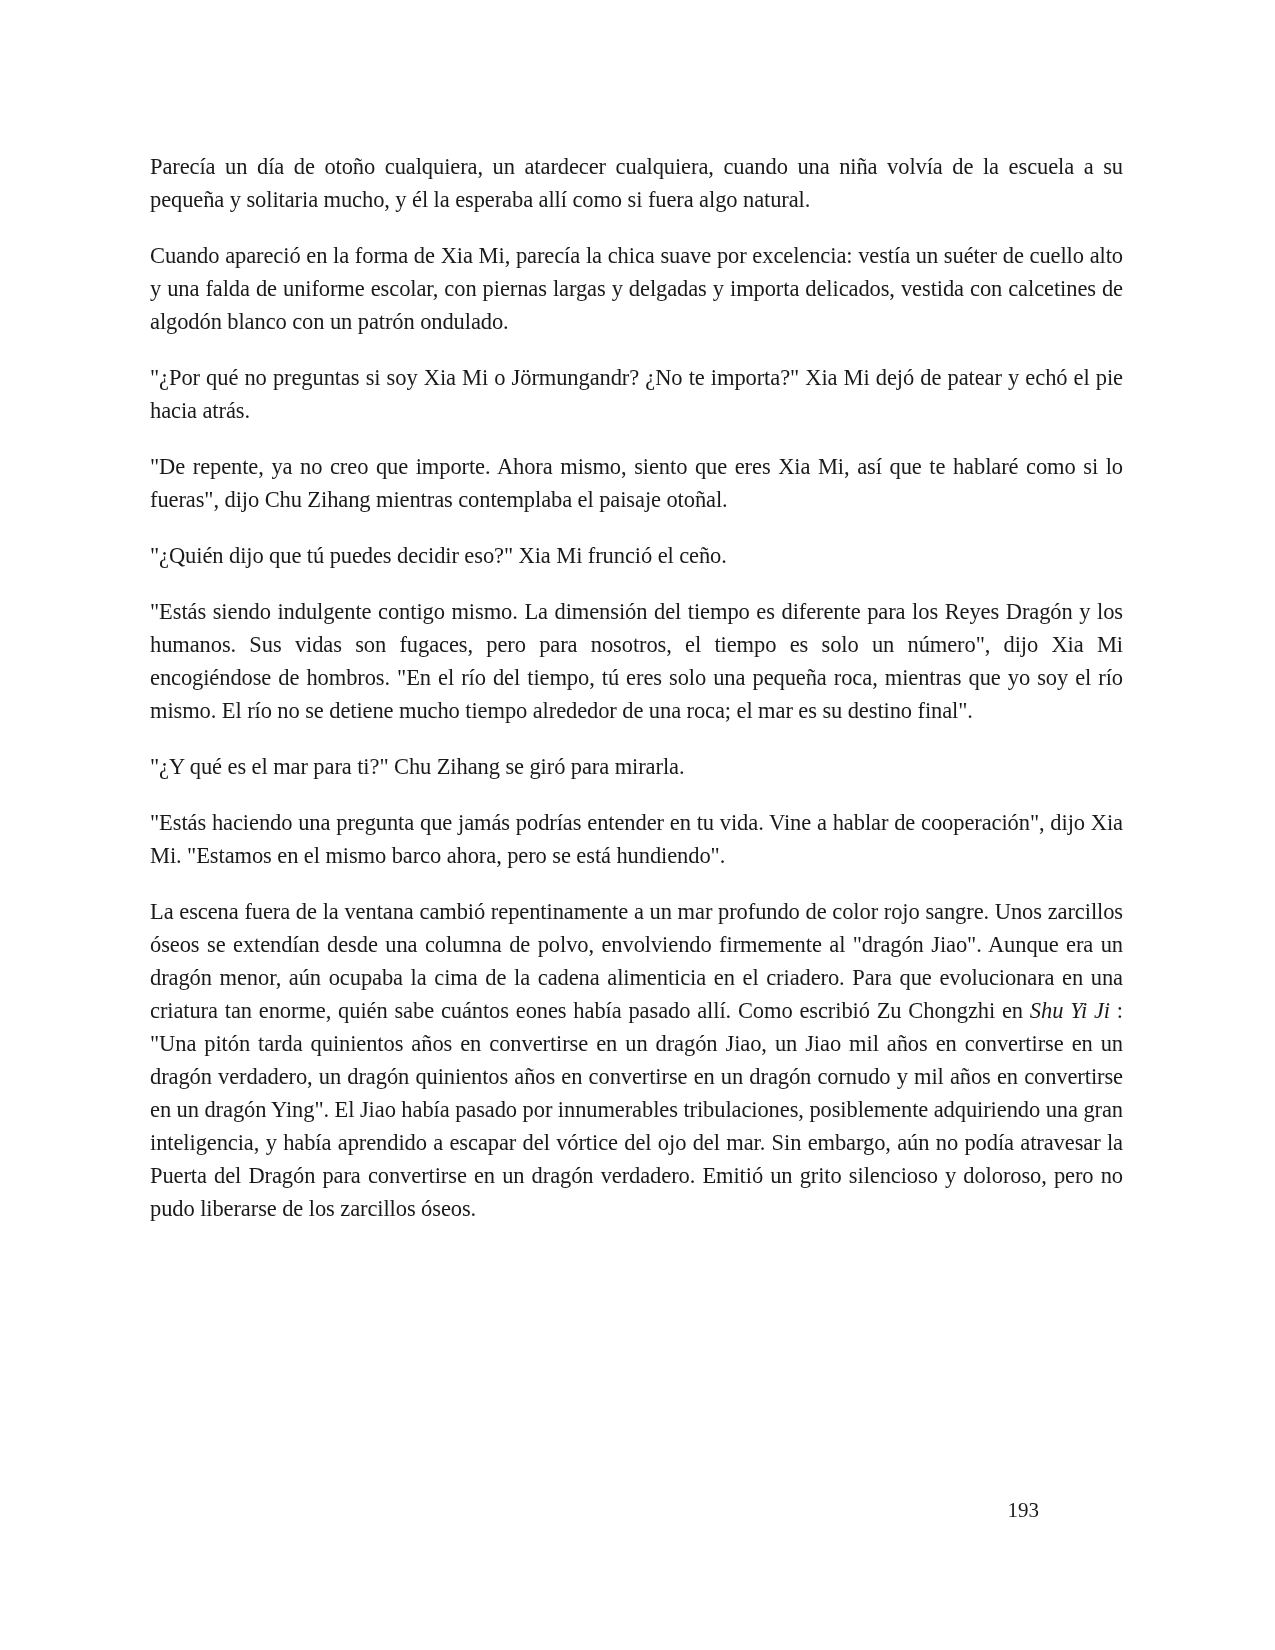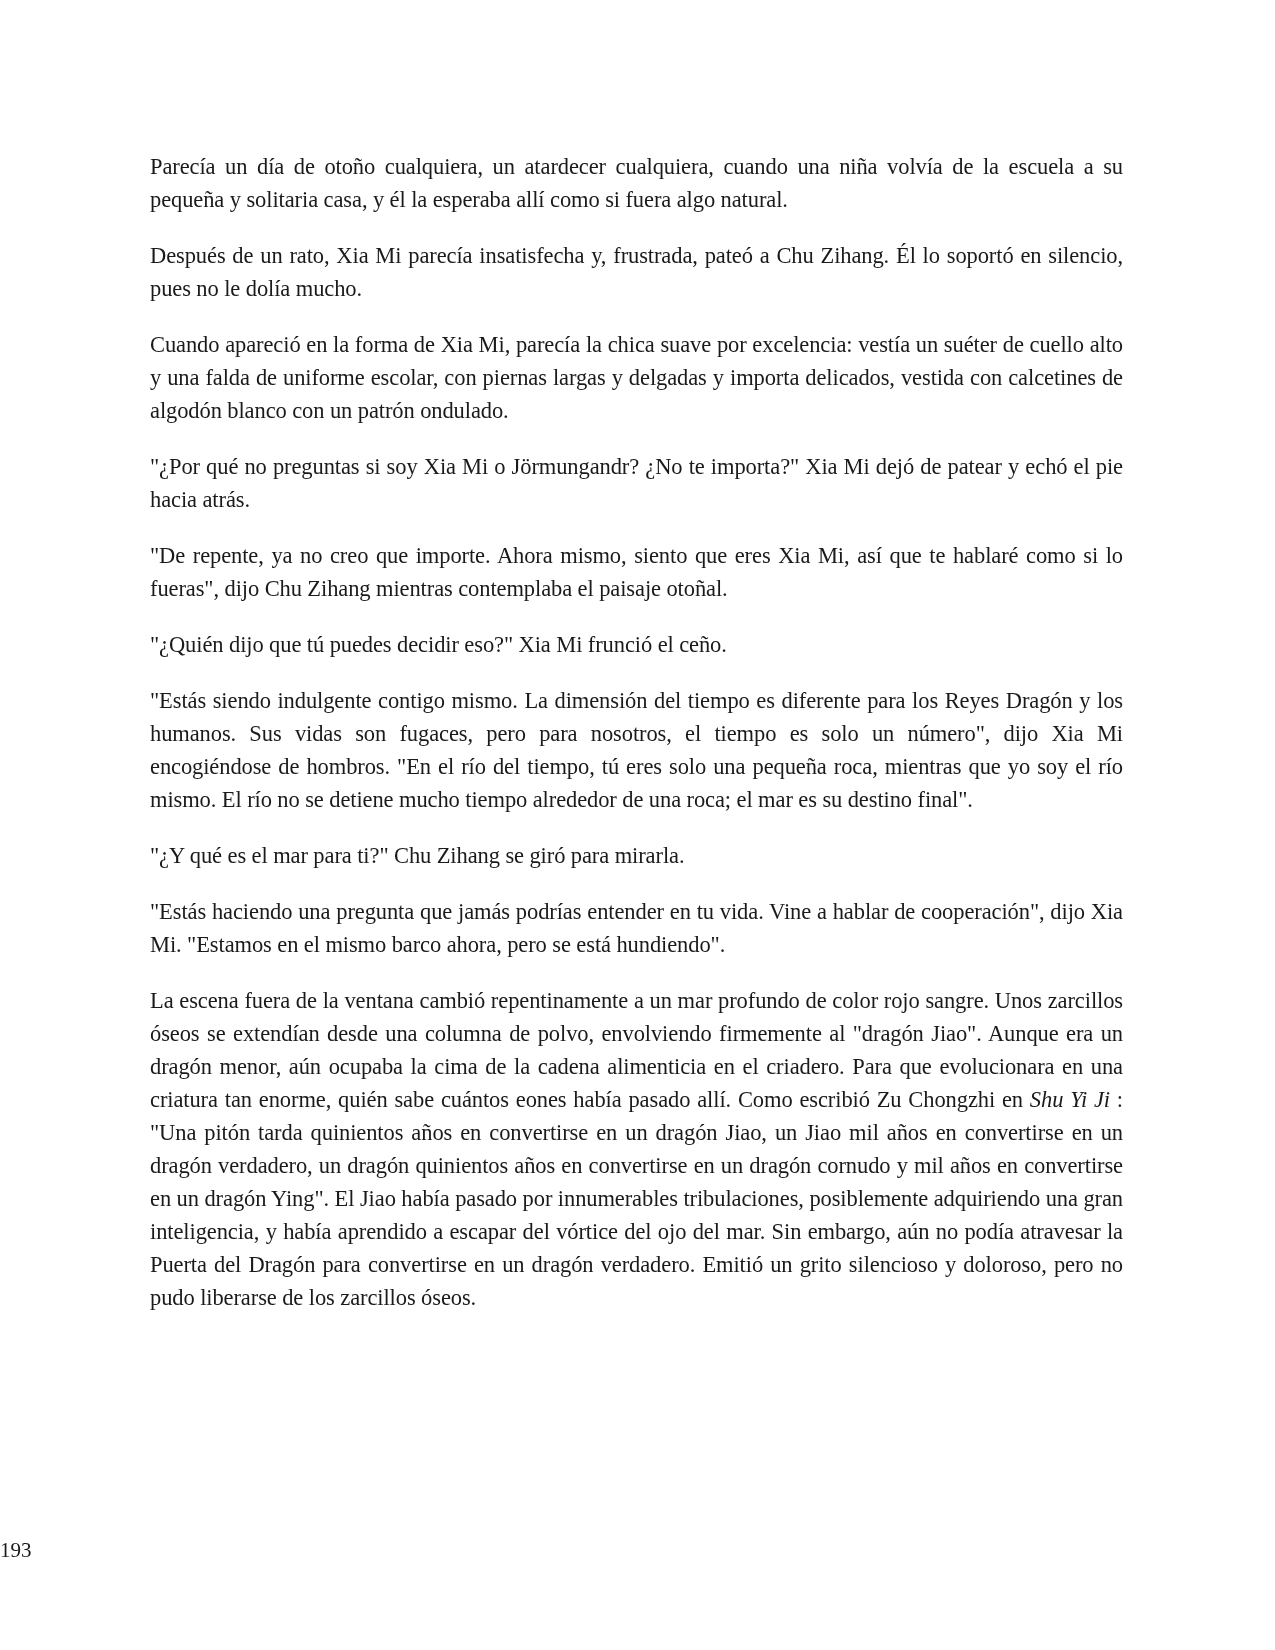--- a/index.html
+++ b/index.html
@@ -26,32 +26,31 @@
       font-size: 22.5px;
       line-height: 33px;
       text-align: justify;
       letter-spacing: -0.1px;
     }
     .para .ital { font-style: italic; }
     .page-number {
       position: absolute;
       left: 0;
       width: 1039px;
-      top: 1538px;
-      text-align: left;
+      top: 1498px;
+      text-align: right;
       font-size: 21px;
       line-height: 24px;
     }
   </style>
 </head>
 <body>
 
 <div class="page">
-  <p class="para">Parecía un día de otoño cualquiera, un atardecer cualquiera, cuando una niña volvía de la escuela a su pequeña y solitaria casa, y él la esperaba allí como si fuera algo natural.</p>
-  <p class="para">Después de un rato, Xia Mi parecía insatisfecha y, frustrada, pateó a Chu Zihang. Él lo soportó en silencio, pues no le dolía mucho.</p>
+  <p class="para">Parecía un día de otoño cualquiera, un atardecer cualquiera, cuando una niña volvía de la escuela a su pequeña y solitaria mucho, y él la esperaba allí como si fuera algo natural.</p>
   <p class="para">Cuando apareció en la forma de Xia Mi, parecía la chica suave por excelencia: vestía un suéter de cuello alto y una falda de uniforme escolar, con piernas largas y delgadas y importa delicados, vestida con calcetines de algodón blanco con un patrón ondulado.</p>
   <p class="para">"¿Por qué no preguntas si soy Xia Mi o Jörmungandr? ¿No te importa?" Xia Mi dejó de patear y echó el pie hacia atrás.</p>
   <p class="para">"De repente, ya no creo que importe. Ahora mismo, siento que eres Xia Mi, así que te hablaré como si lo fueras", dijo Chu Zihang mientras contemplaba el paisaje otoñal.</p>
   <p class="para">"¿Quién dijo que tú puedes decidir eso?" Xia Mi frunció el ceño.</p>
   <p class="para">"Estás siendo indulgente contigo mismo. La dimensión del tiempo es diferente para los Reyes Dragón y los humanos. Sus vidas son fugaces, pero para nosotros, el tiempo es solo un número", dijo Xia Mi encogiéndose de hombros. "En el río del tiempo, tú eres solo una pequeña roca, mientras que yo soy el río mismo. El río no se detiene mucho tiempo alrededor de una roca; el mar es su destino final".</p>
   <p class="para">"¿Y qué es el mar para ti?" Chu Zihang se giró para mirarla.</p>
   <p class="para">"Estás haciendo una pregunta que jamás podrías entender en tu vida. Vine a hablar de cooperación", dijo Xia Mi. "Estamos en el mismo barco ahora, pero se está hundiendo".</p>
   <p class="para"><span>La escena fuera de la ventana cambió repentinamente a un mar profundo de color rojo sangre. Unos zarcillos óseos se extendían desde una columna de polvo, envolviendo firmemente al "dragón Jiao". Aunque era un dragón menor, aún ocupaba la cima de la cadena alimenticia en el criadero. Para que evolucionara en una criatura tan enorme, quién sabe cuántos eones había pasado allí. Como escribió Zu Chongzhi en </span><span class="ital">Shu Yi Ji</span><span> : "Una pitón tarda quinientos años en convertirse en un dragón Jiao, un Jiao mil años en convertirse en un dragón verdadero, un dragón quinientos años en convertirse en un dragón cornudo y mil años en convertirse en un dragón Ying". El Jiao había pasado por innumerables tribulaciones, posiblemente adquiriendo una gran inteligencia, y había aprendido a escapar del vórtice del ojo del mar. Sin embargo, aún no podía atravesar la Puerta del Dragón para convertirse en un dragón verdadero. Emitió un grito silencioso y doloroso, pero no pudo liberarse de los zarcillos óseos.</span></p>
 </div>
 

